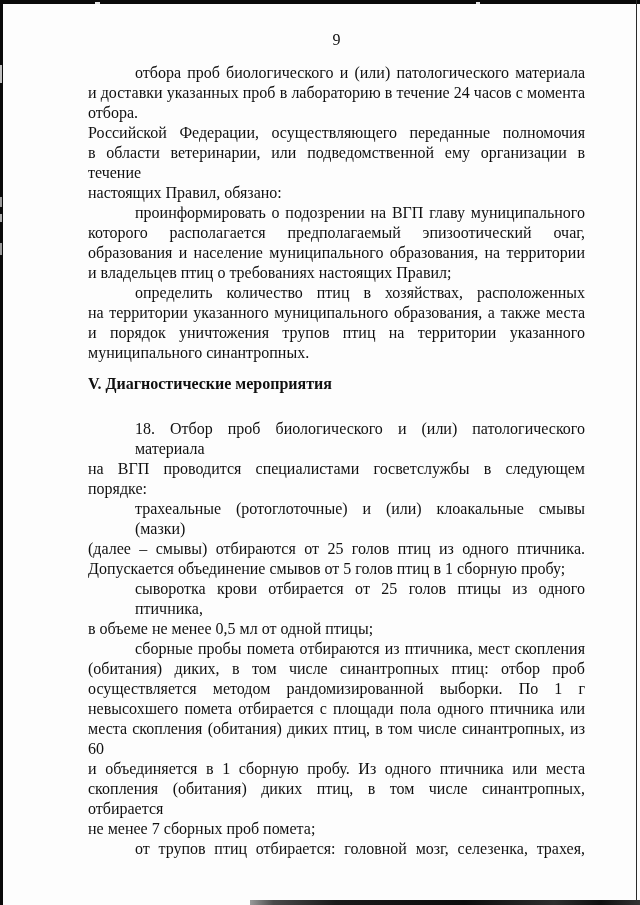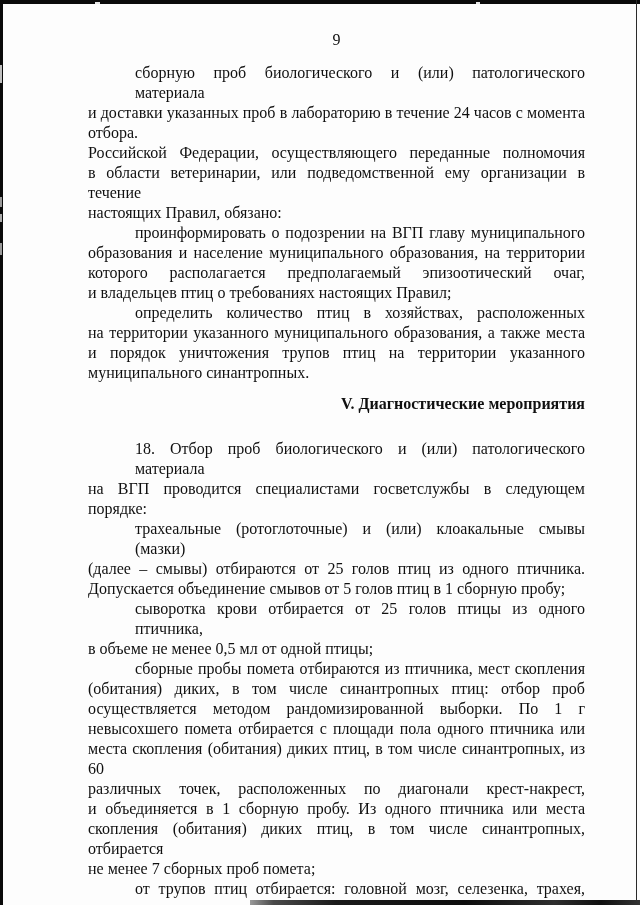--- a/index.html
+++ b/index.html
@@ -55,21 +55,21 @@
   }
   .text-block {
     position: absolute; top: 63px; left: 88px;
     width: 497px;
     font-size: 16px; line-height: 20px;
   }
   .line { text-align: justify; text-align-last: left; }
   .line.j { text-align-last: justify; }
   .line.first { padding-left: 47px; }
   .heading {
-    text-align: right;
+    text-align: left;
     font-weight: bold;
     margin: 11px 0 25px 0;
   }
 </style>
 </head>
 <body>
 
 <div class="scan-page" style="--ink: #101010; --page-bg: #fdfdfd; --edge: #0a0a0a;">
   <div class="edge-top">
     <span class="notch n1"></span>
@@ -78,46 +78,45 @@
   <div class="edge-left"></div>
   <div class="edge-right"></div>
   <div class="edge-bottom"></div>
   <div class="speck s1"></div>
   <div class="speck s2"></div>
   <div class="speck s3"></div>
   <div class="speck s4"></div>
 
   <div class="page-number">9</div>
   <div class="text-block">
-      <div class="line j first">сборную проб биологического и (или) патологического материала</div>
+      <div class="line j first">отбора проб биологического и (или) патологического материала</div>
       <div class="line j">и доставки указанных проб в лабораторию в течение 24 часов с момента</div>
       <div class="line">отбора.</div>
       <div class="line j">Российской Федерации, осуществляющего переданные полномочия</div>
       <div class="line j">в области ветеринарии, или подведомственной ему организации в течение</div>
       <div class="line">настоящих Правил, обязано:</div>
       <div class="line j first">проинформировать о подозрении на ВГП главу муниципального</div>
+      <div class="line j">которого располагается предполагаемый эпизоотический очаг,</div>
       <div class="line j">образования и население муниципального образования, на территории</div>
-      <div class="line j">которого располагается предполагаемый эпизоотический очаг,</div>
       <div class="line">и владельцев птиц о требованиях настоящих Правил;</div>
       <div class="line j first">определить количество птиц в хозяйствах, расположенных</div>
       <div class="line j">на территории указанного муниципального образования, а также места</div>
       <div class="line j">и порядок уничтожения трупов птиц на территории указанного</div>
       <div class="line">муниципального синантропных.</div>
       <div class="heading">V. Диагностические мероприятия</div>
       <div class="line j first">18. Отбор проб биологического и (или) патологического материала</div>
       <div class="line">на ВГП проводится специалистами госветслужбы в следующем порядке:</div>
       <div class="line j first">трахеальные (ротоглоточные) и (или) клоакальные смывы (мазки)</div>
       <div class="line j">(далее – смывы) отбираются от 25 голов птиц из одного птичника.</div>
       <div class="line">Допускается объединение смывов от 5 голов птиц в 1 сборную пробу;</div>
       <div class="line j first">сыворотка крови отбирается от 25 голов птицы из одного птичника,</div>
       <div class="line">в объеме не менее 0,5 мл от одной птицы;</div>
       <div class="line j first">сборные пробы помета отбираются из птичника, мест скопления</div>
       <div class="line j">(обитания) диких, в том числе синантропных птиц: отбор проб</div>
       <div class="line j">осуществляется методом рандомизированной выборки. По 1 г</div>
       <div class="line j">невысохшего помета отбирается с площади пола одного птичника или</div>
       <div class="line j">места скопления (обитания) диких птиц, в том числе синантропных, из 60</div>
-      <div class="line j">различных точек, расположенных по диагонали крест-накрест,</div>
       <div class="line j">и объединяется в 1 сборную пробу. Из одного птичника или места</div>
       <div class="line j">скопления (обитания) диких птиц, в том числе синантропных, отбирается</div>
       <div class="line">не менее 7 сборных проб помета;</div>
       <div class="line j first">от трупов птиц отбирается: головной мозг, селезенка, трахея,</div>
     </div>
 </div>
 
 </body></html>

